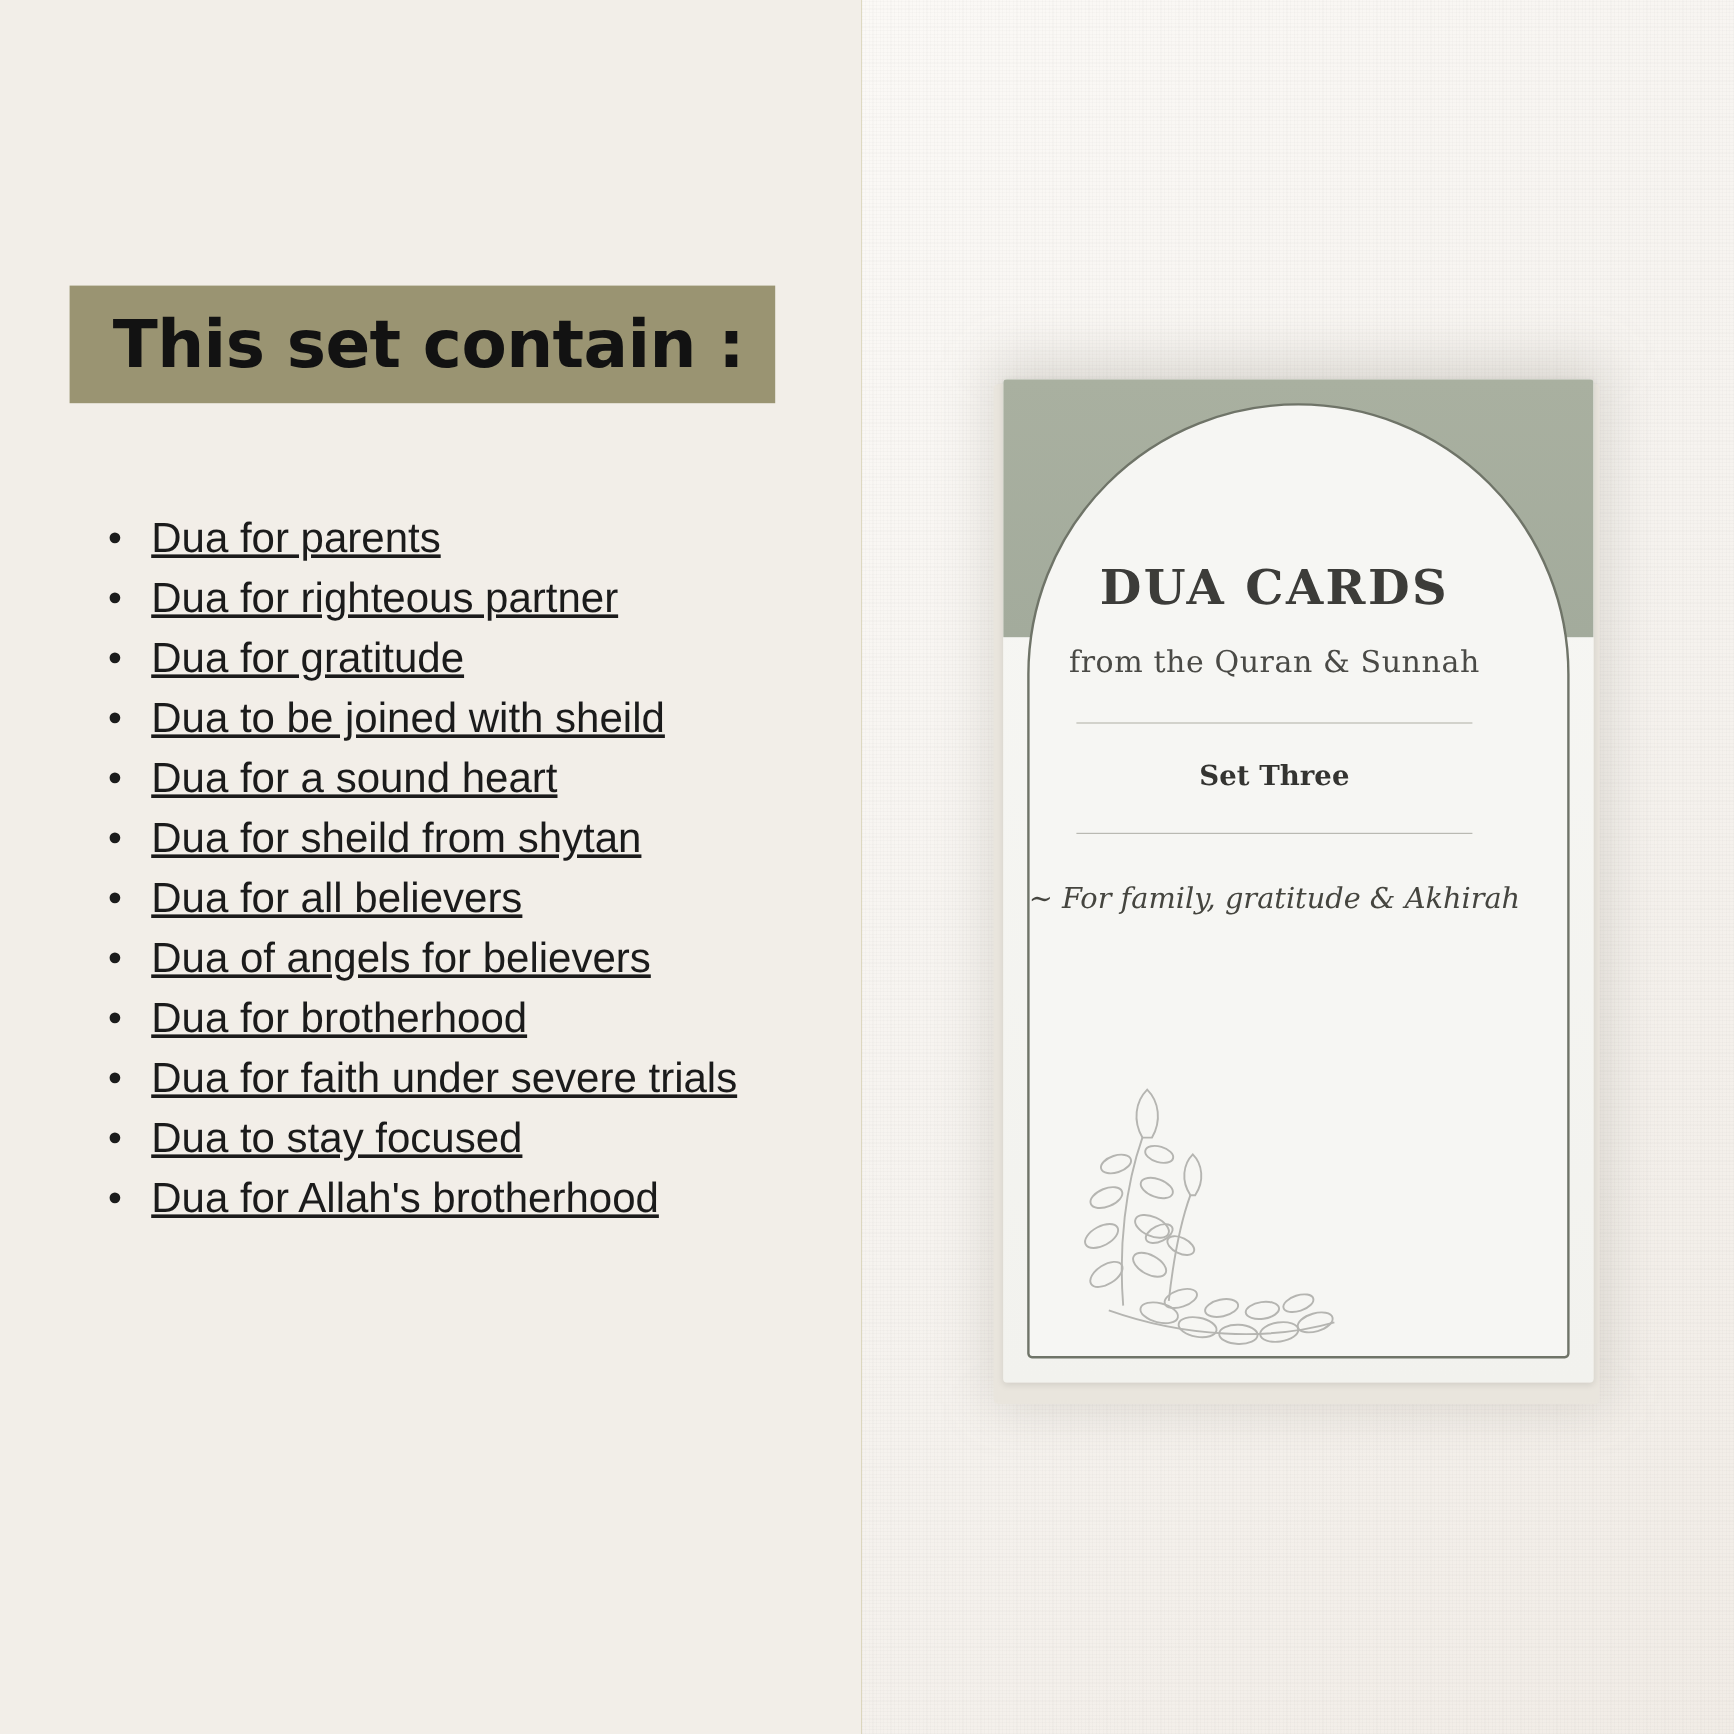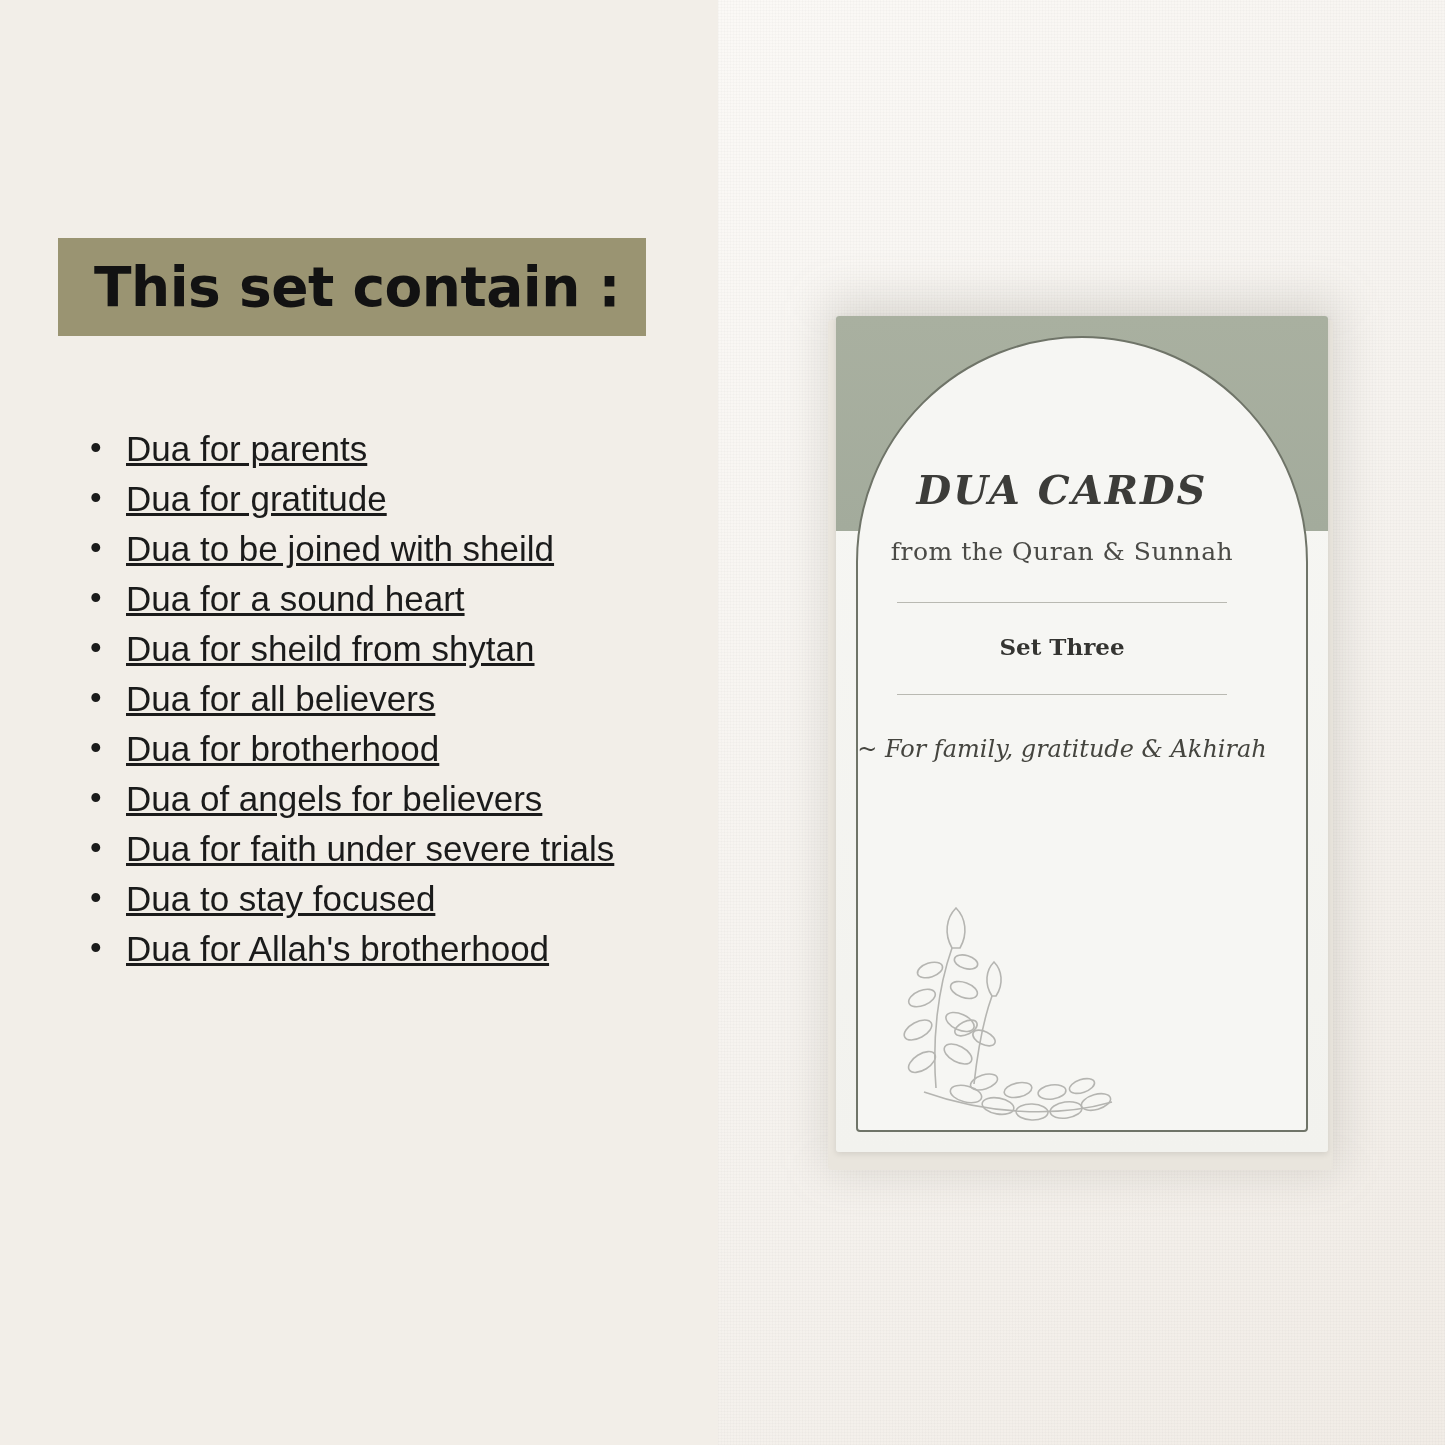--- a/index.html
+++ b/index.html
@@ -151,21 +151,20 @@
     width: 452px;
     text-align: center;
   }
   .card-title {
     font-family: "DejaVu Serif", serif;
     font-weight: bold;
     font-size: 40px;
     letter-spacing: 2px;
     color: #3c3c39;
     margin: 0;
-    font-style: italic;
   }
   .card-subtitle {
     font-family: "DejaVu Serif", serif;
     font-size: 25px;
     color: #4a4a46;
     margin: 24px 0 0 0;
     letter-spacing: 0.5px;
   }
   .rule {
     width: 330px;
@@ -205,27 +204,28 @@
 <div class="page">
 
   <div class="left-panel">
 
     <div class="heading-band">
       <div class="heading-text">This set contain :</div>
     </div>
 
     <ul class="contents-list">
       <li>Dua for parents</li>
+      <li>Dua for righteous partner</li>
       <li>Dua for gratitude</li>
       <li>Dua to be joined with sheild</li>
       <li>Dua for a sound heart</li>
       <li>Dua for sheild from shytan</li>
       <li>Dua for all believers</li>
+      <li>Dua of angels for believers</li>
       <li>Dua for brotherhood</li>
-      <li>Dua of angels for believers</li>
       <li>Dua for faith under severe trials</li>
       <li>Dua to stay focused</li>
       <li>Dua for Allah's brotherhood</li>
     </ul>
   </div>
 
   <div class="divider"></div>
 
   <div class="right-panel">
 

